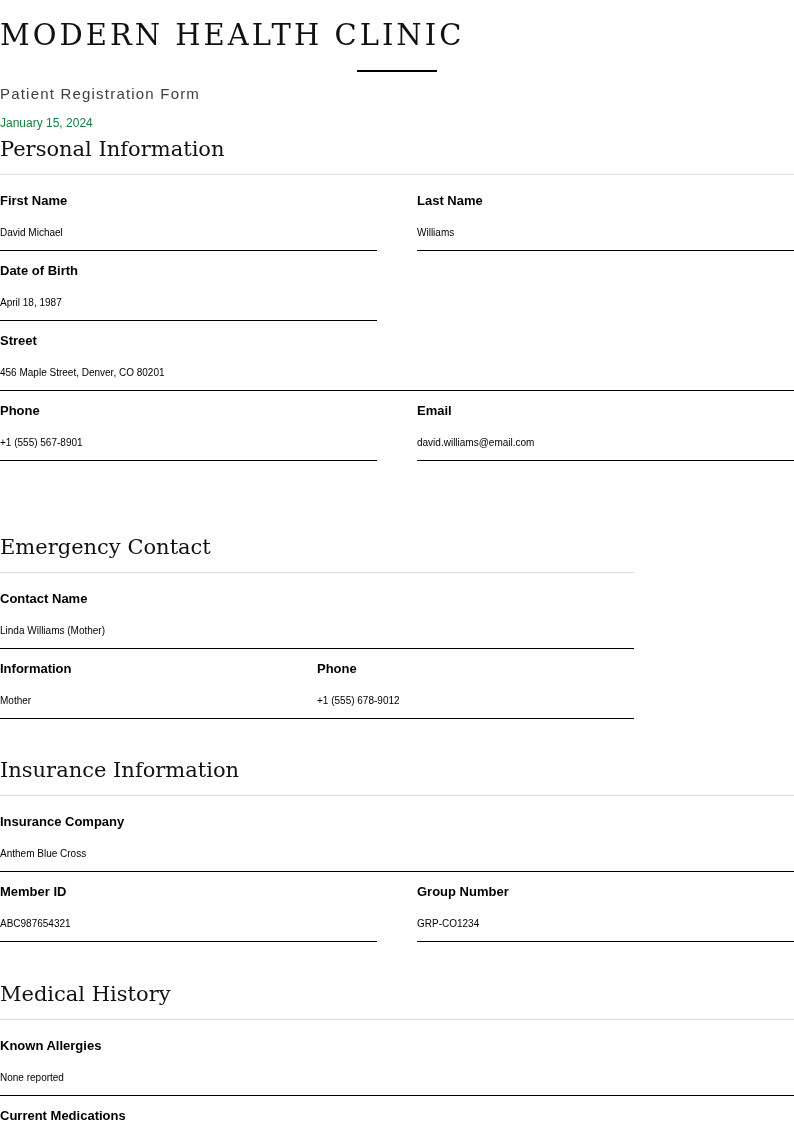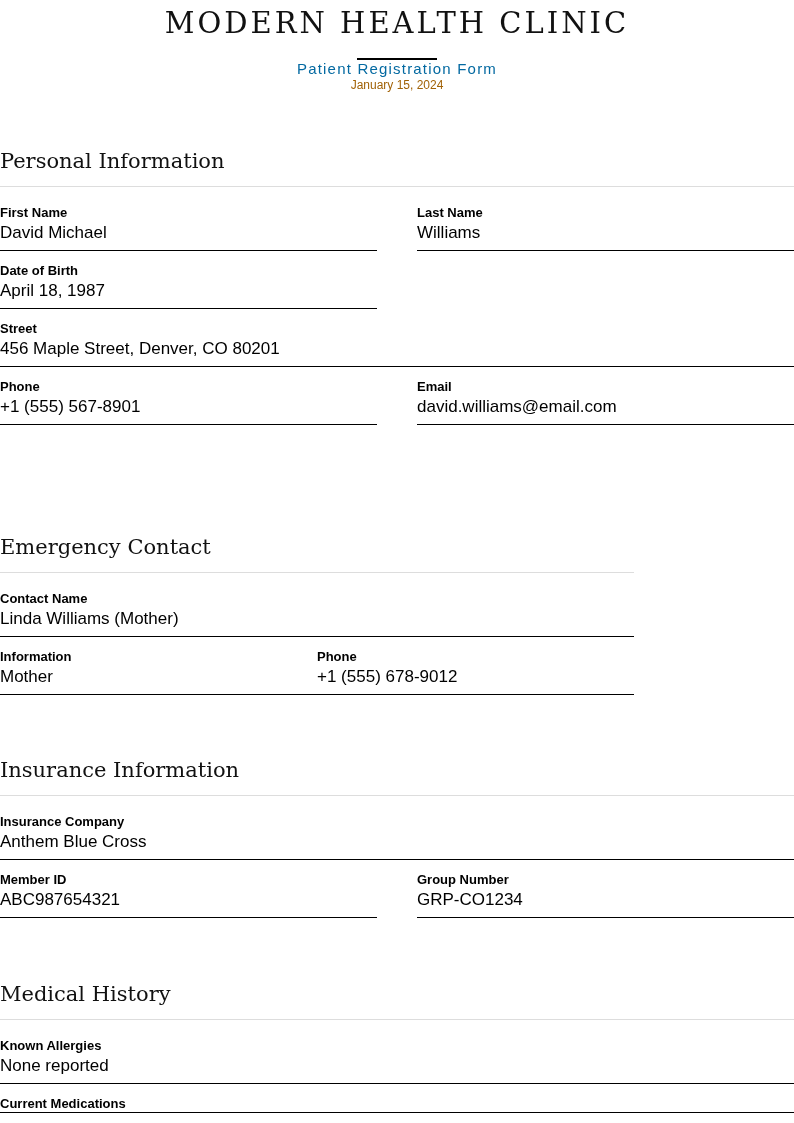--- a/index.html
+++ b/index.html
@@ -1,53 +1,53 @@
 <!DOCTYPE html>
 <html><head>
   <meta charset="utf-8">
   <style>
     * { box-sizing: border-box; margin: 0; padding: 0; }
     html, body { width: 794px; height: 1123px; background: #ffffff; overflow: hidden; }
     body { position: relative; font-family: "Liberation Sans", sans-serif; color: #000; }
 
-    .header { text-align: center; padding-top: 6px; }
+    .header { text-align: left; padding-top: 18px; }
     .clinic-name {
       font-family: "DejaVu Serif", "Liberation Serif", serif;
       font-size: 29px; letter-spacing: 3px; font-weight: normal; line-height: 34px;
       color: #111;
     }
     .clinic-rule { width: 80px; height: 2px; background: #000; margin: 18px auto 0 auto; }
-    .subtitle { font-size: 15px; letter-spacing: 1.2px; color: #0369a1; line-height: 18px; }
-    .date { font-size: 12px; color: #a16207; line-height: 14px; }
+    .subtitle { font-size: 15px; letter-spacing: 1.2px; color: #404040; margin-top: 13px; line-height: 18px; }
+    .date { font-size: 12px; color: #15803d; margin-top: 13px; line-height: 14px; }
 
     .section { position: relative; }
     .section-title {
       font-family: "DejaVu Serif", "Liberation Serif", serif;
       font-size: 21px; font-weight: normal; color: #111; line-height: 26px;
     }
     .section-rule { height: 1px; background: #dddddd; margin-top: 12px; }
 
     .row { display: flex; justify-content: space-between; }
     .field { width: 377px; border-bottom: 1.5px solid #000; }
     .field.full { width: 794px; }
     .label { font-size: 13px; font-weight: bold; line-height: 16px; padding-top: 18px; }
-    .value { font-size: 17px; line-height: 16px; margin-top: 4px; padding-bottom: 9px; }
+    .value { font-size: 10px; line-height: 16px; margin-top: 16px; padding-bottom: 9px; }
     .row + .row .label { padding-top: 12px; }
   </style>
 </head>
 <body>
 
 <div class="header">
   <div class="clinic-name">MODERN HEALTH CLINIC</div>
   <div class="clinic-rule"></div>
   <div class="subtitle">Patient Registration Form</div>
   <div class="date">January 15, 2024</div>
 </div>
 
-<div class="section" style="position:absolute; top:148px; left:0; width:794px;">
+<div class="section" style="position:absolute; top:136px; left:0; width:794px;">
   <div class="section-title">Personal Information</div>
   <div class="section-rule"></div>
   <div class="row">
     <div class="field">
       <div class="label">First Name</div>
       <div class="value">David Michael</div>
     </div>
     <div class="field">
       <div class="label">Last Name</div>
       <div class="value">Williams</div>

